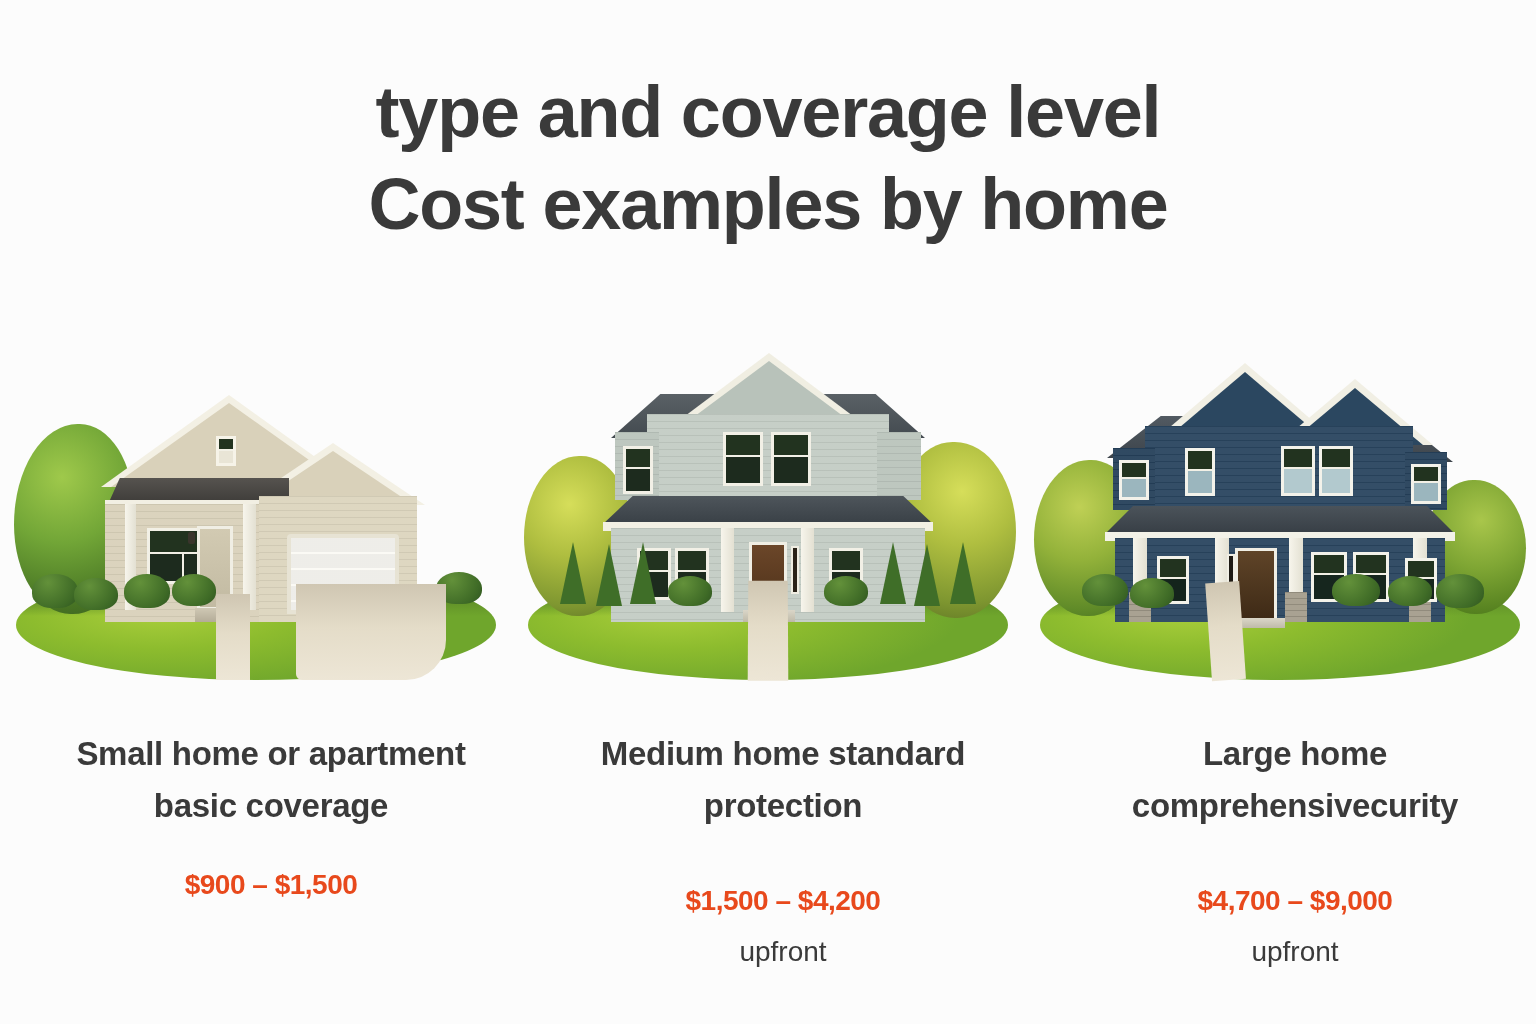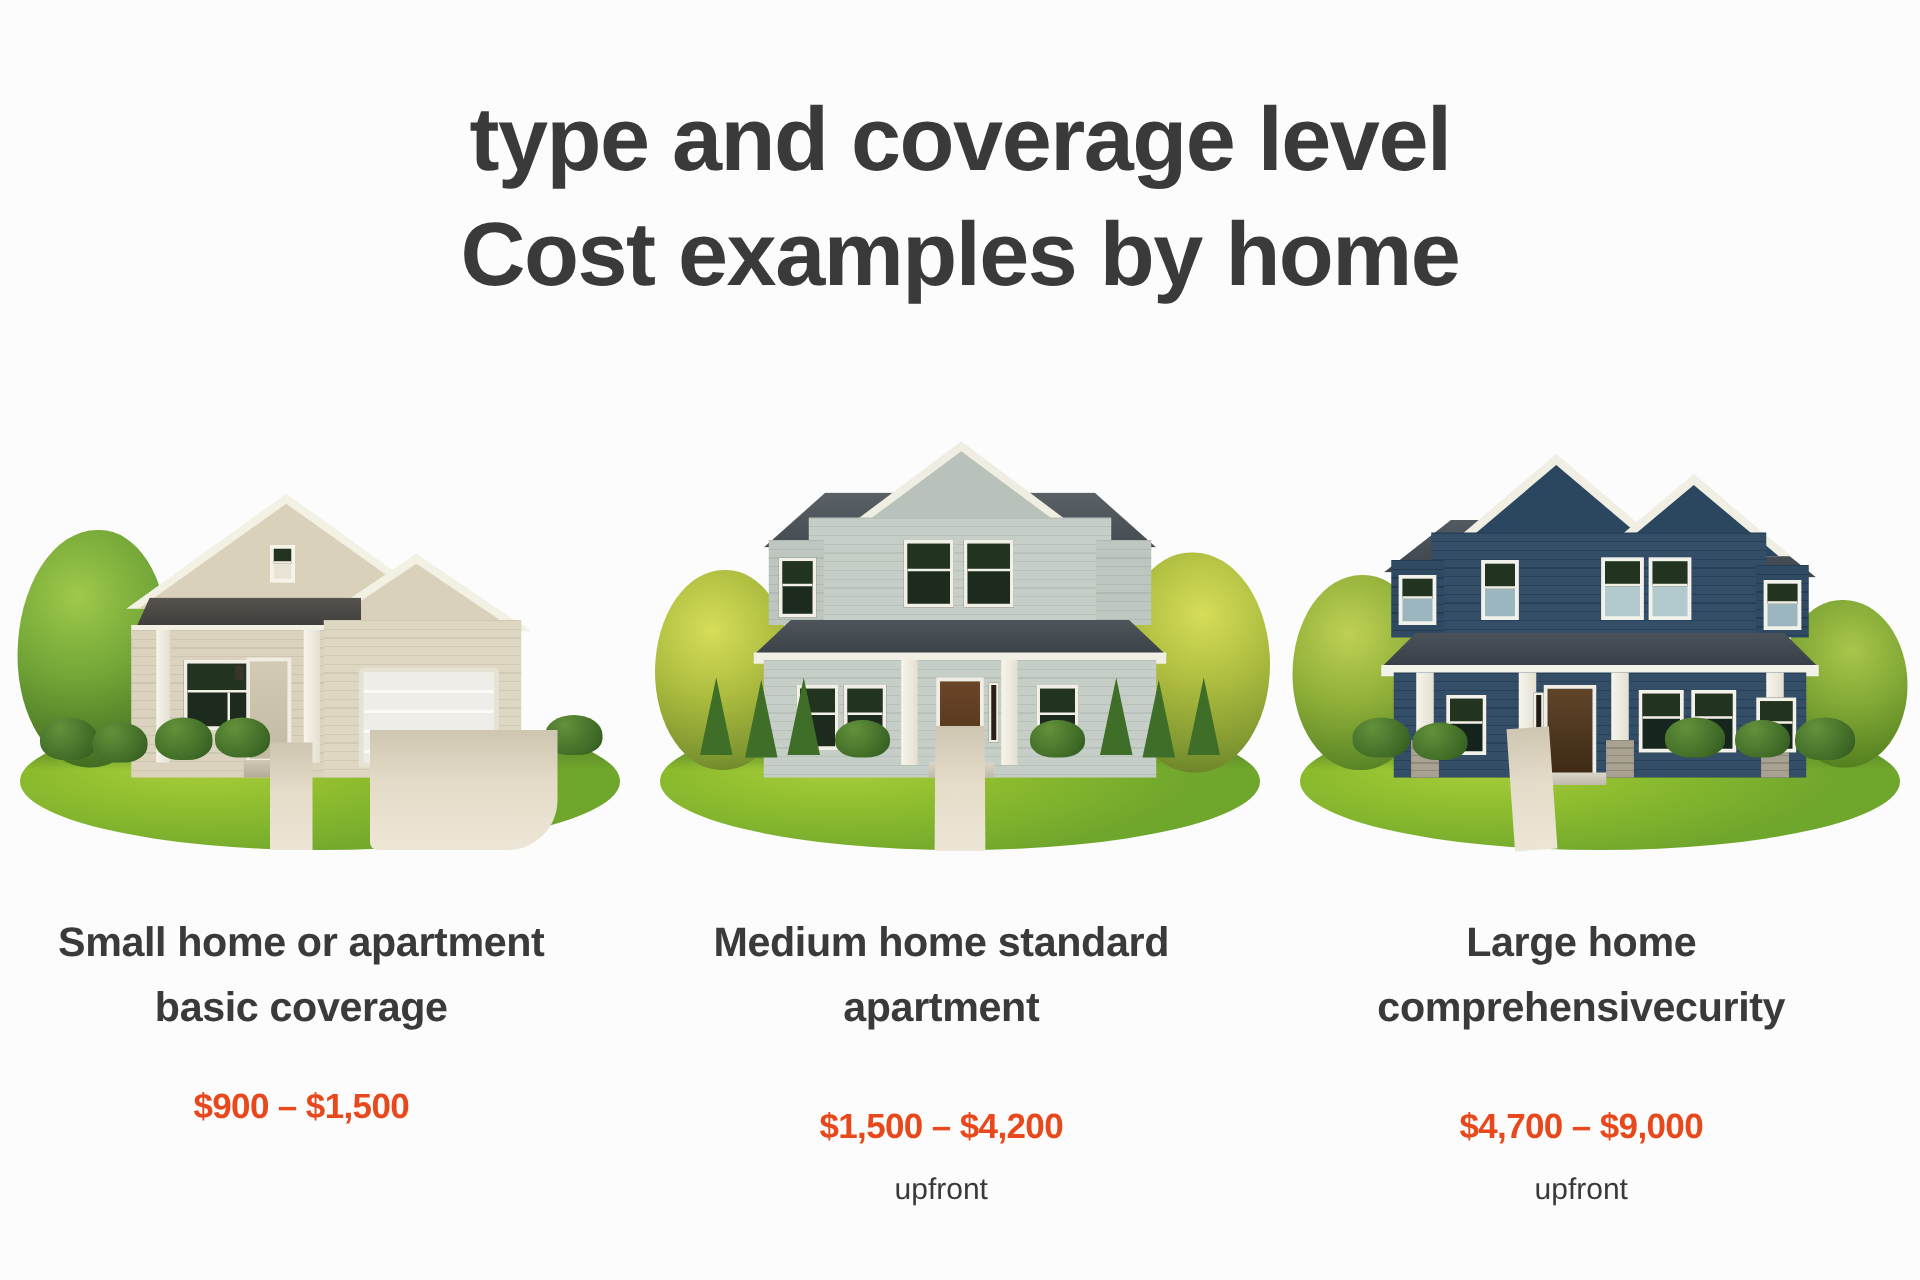--- a/index.html
+++ b/index.html
@@ -21,21 +21,21 @@
     font-size:72px; font-weight:700; letter-spacing:-1.2px;
     line-height:92px; color:#3A3A3A;
   }
 
   
   .cols{
     position:absolute; left:0; top:330px; width:1536px; height:660px;
     display:flex; justify-content:space-between; align-items:flex-start;
     padding:0 6px;
   }
-  .col{ width:500px; position:relative; display:flex; flex-direction:column; align-items:flex-start; }
+  .col{ width:500px; position:relative; display:flex; flex-direction:column; align-items:flex-end; }
 
   
   .scene{ position:relative; width:500px; height:350px; }
 
   .lawn{
     position:absolute; left:10px; bottom:0; width:480px; height:110px;
     border-radius:50%;
     background:
       radial-gradient(ellipse 60% 70% at 30% 40%, #A9CE3B 0%, #8DBC2E 45%, #6FA62C 100%),
       #6FA62C;
@@ -93,21 +93,21 @@
     font-size:33px; font-weight:700; line-height:52px;
     color:#3A3A3A; letter-spacing:-0.3px;
   }
   .price{
     width:470px; text-align:center;
     font-size:28px; font-weight:700; line-height:54px;
     color:#E8491C; letter-spacing:-0.5px;
   }
   .upfront{
     width:470px; text-align:center;
-    font-size:24px; font-weight:400; line-height:48px;
+    font-size:28px; font-weight:400; line-height:48px;
     color:#3A3A3A;
   }
   .c1 .caption{ margin-top:48px; }
   .c1 .price{ margin-top:26px; }
   .c2 .caption{ margin-top:48px; }
   .c2 .price{ margin-top:42px; }
   .c3 .caption{ margin-top:48px; }
   .c3 .price{ margin-top:42px; }
   .col.c2 .scene, .col.c3 .scene { height:350px; }
 </style>
@@ -236,21 +236,21 @@
         <div class="conifer" style="left:42px;bottom:76px;"></div>
         <div class="conifer" style="left:78px;bottom:74px;"></div>
         <div class="conifer" style="left:112px;bottom:76px;"></div>
         <div class="conifer" style="right:112px;bottom:76px;"></div>
         <div class="conifer" style="right:78px;bottom:74px;"></div>
         <div class="conifer" style="right:42px;bottom:76px;"></div>
         <div class="shrub" style="left:150px;bottom:74px;width:44px;height:30px;"></div>
         <div class="shrub" style="right:150px;bottom:74px;width:44px;height:30px;"></div>
       </div>
 
-      <div class="caption">Medium home standard apartment</div>
+      <div class="caption">Medium home standard protection</div>
       <div class="price">$1,500 – $4,200</div>
       <div class="upfront">upfront</div>
     </div>
 
     <div class="col c3">
       <div class="scene">
 
         <div class="lawn"></div>
         <div class="walk" style="left:182px;bottom:0;width:34px;height:98px;transform:rotate(-4deg);transform-origin:bottom center;"></div>
 

